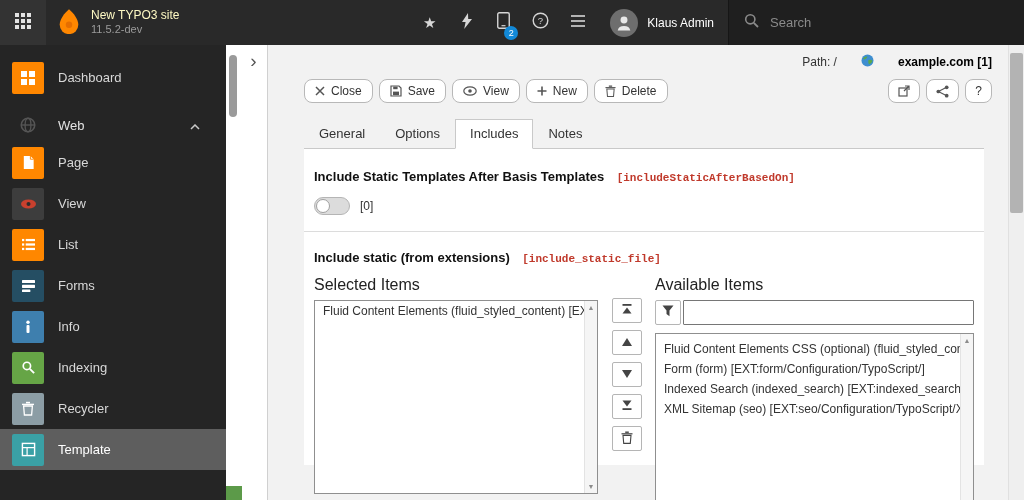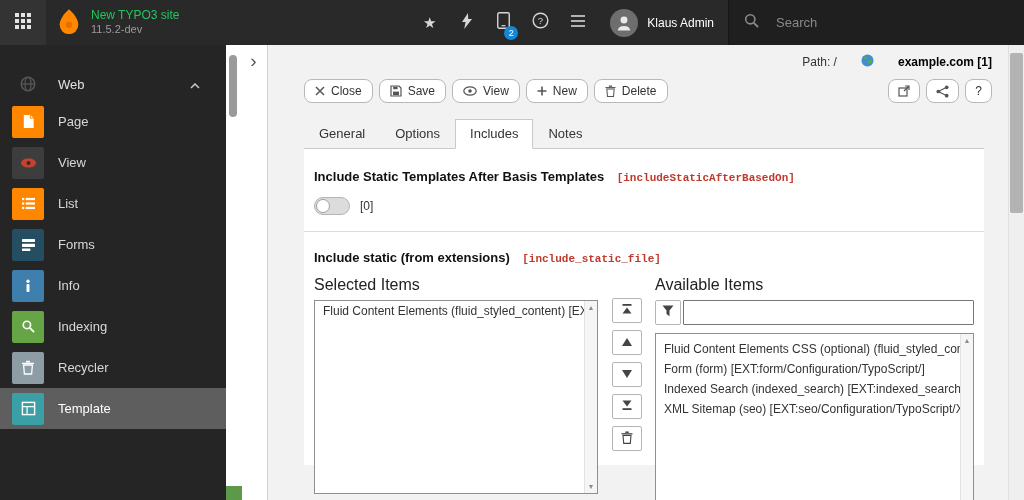--- a/index.html
+++ b/index.html
@@ -3,31 +3,31 @@
 <meta charset="utf-8">
 <style>
   * { box-sizing: border-box; }
   html,body { width:1024px; height:500px; margin:0; overflow:hidden;
     font-family:"Liberation Sans", sans-serif; background:#f2f2f2; }
 
   
   .topbar { height:45px; background:#292929; display:flex; align-items:stretch; color:#f0f0f0; }
   .tb-modules { width:46px; background:#333; display:flex; align-items:center; justify-content:center; cursor:pointer; color:#e3e3e3; }
   .tb-brand { display:flex; align-items:center; gap:9px; padding:0 10px; }
-  .brand-title { font-size:12px; color:#22c55e; line-height:1.25;text-align:right; }
+  .brand-title { font-size:12px; color:#fef9c3; line-height:1.25;text-align:right; }
   .brand-version { font-size:11px; color:#9b9b9b; line-height:1.2; }
   .tb-spacer { flex:1; }
   .tb-iconbtn { width:37px; display:flex; align-items:center; justify-content:center; color:#d6d6d6; position:relative; cursor:pointer; }
   .tb-star { font-size:15px; line-height:1; }
   .tb-badge { position:absolute; bottom:5px; right:4px; width:14px; height:14px; border-radius:50%;
     background:#1289d8; color:#fff; font-size:9px; display:flex; align-items:center; justify-content:center; }
   .tb-user { display:flex; align-items:center; gap:9px; padding:0 14px; cursor:pointer; }
   .avatar { width:28px; height:28px; border-radius:50%; background:#6e6e6e; display:flex; align-items:center; justify-content:center; overflow:hidden; }
   .user-name { font-size:12px; color:#fff; white-space:nowrap; }
-  .tb-search { width:296px; background:#1f1f1f; border-left:1px solid #161616; display:flex; align-items:center; gap:15px; padding-left:15px; }
+  .tb-search { width:296px; background:#1f1f1f; border-left:1px solid #161616; display:flex; align-items:center; gap:9px; padding-left:15px; }
   .tb-search input { background:transparent; border:none; outline:none; color:#c9c9c9; font-size:13px; width:200px; font-family:"Liberation Sans", sans-serif; }
   .tb-search input::placeholder { color:#8a8a8a; }
 
   
   .layout { display:flex; height:455px; }
 
   
   .modulemenu { width:226px; background:#252525; flex-shrink:0; overflow:hidden; padding-top:12px; }
   .mm-item { height:41px; display:flex; align-items:center; gap:14px; padding-left:12px; font-size:13px; color:#d8d8d8; cursor:pointer; }
   .mm-item.active { background:#5e5e5e; color:#fff; }
@@ -173,20 +173,31 @@
           <circle cx="6.3" cy="6.3" r="4.6" fill="none" stroke="#8a8a8a" stroke-width="1.6"></circle>
           <line x1="9.8" y1="9.8" x2="14" y2="14" stroke="#8a8a8a" stroke-width="1.8"></line>
         </svg></span>
     <input type="text" placeholder="Search" style="">
   </div>
 </div>
 
 <div class="layout">
 
   <div class="modulemenu">
+    <div class="mm-item">
+      <span class="mico c-dash">
+        <svg width="16" height="16" viewBox="0 0 16 16" fill="#fff">
+            <rect x="1" y="1" width="6" height="6"></rect>
+            <rect x="9" y="1" width="6" height="6"></rect>
+            <rect x="1" y="9" width="6" height="6"></rect>
+            <rect x="9" y="9" width="6" height="6"></rect>
+          </svg>
+      </span>
+      <span>Dashboard</span>
+    </div>
 
     <div class="mm-group">
       <span class="mico c-group">
         <svg width="18" height="18" viewBox="0 0 16 16">
             <circle cx="8" cy="8" r="6" fill="none" stroke="#555" stroke-width="1.4"></circle>
             <ellipse cx="8" cy="8" rx="2.6" ry="6" fill="none" stroke="#555" stroke-width="1.2"></ellipse>
             <line x1="2" y1="8" x2="14" y2="8" stroke="#555" stroke-width="1.2"></line>
           </svg>
       </span>
       <span>Web</span>

